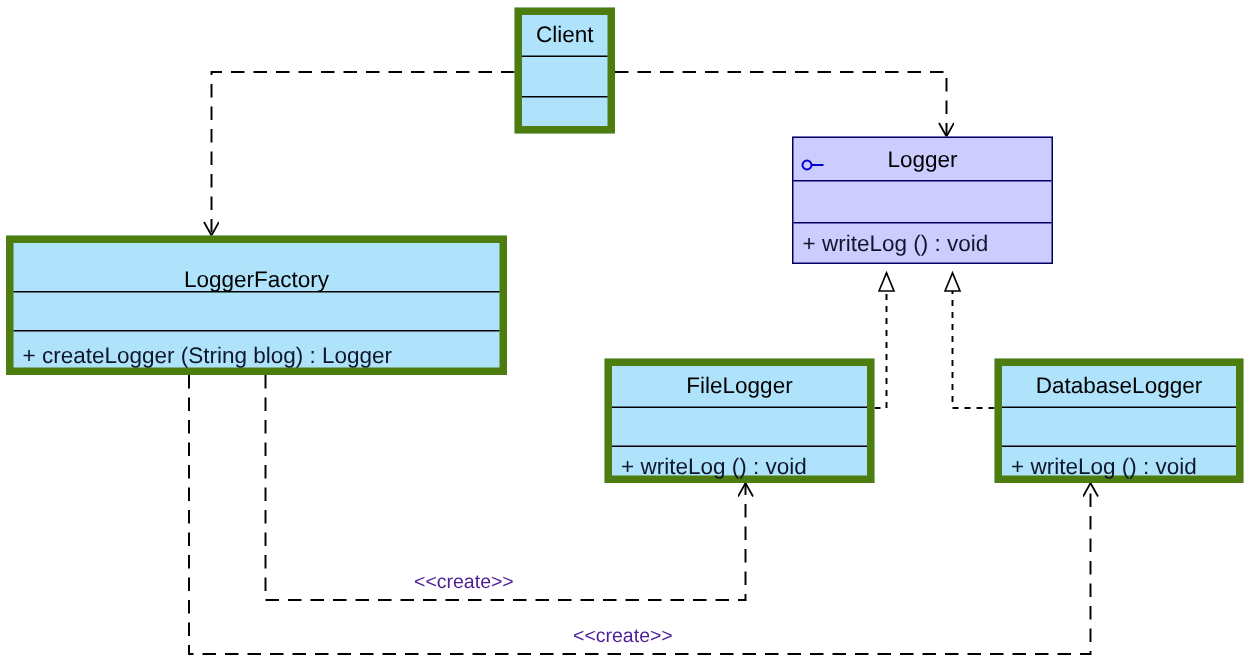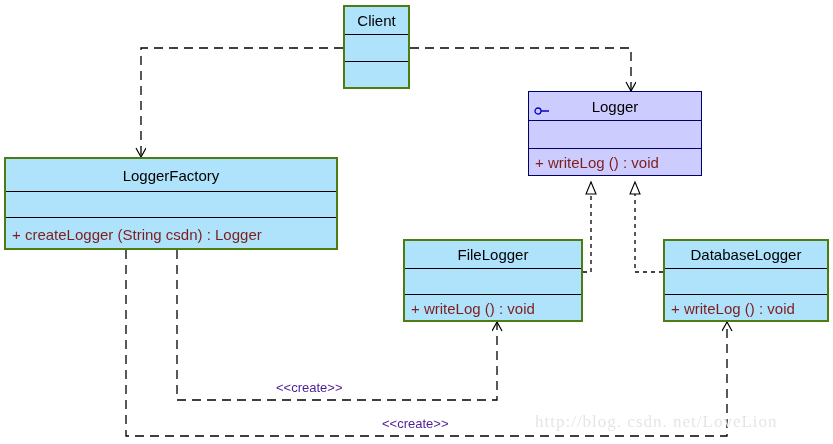--- a/index.html
+++ b/index.html
@@ -20,21 +20,21 @@
   #edges {
     position: absolute;
     left: 0;
     top: 0;
     width: 833px;
     height: 444px;
   }
   .uml-class {
     position: absolute;
     box-sizing: border-box;
-    border: 2px solid #4d7c0f;
+    border: 5px solid #4d7c0f;
     background: #aee3fb;
     z-index: 5;
   }
   .uml-class.iface {
     background: #ccccff;
     border: 1px solid #000066;
   }
   .compartment {
     box-sizing: border-box;
     position: relative;
@@ -55,21 +55,21 @@
     padding-left: 6px;
   }
   .cls-name {
     font-size: 15px;
     color: #000000;
     line-height: 1;
     white-space: nowrap;
   }
   .cls-op {
     font-size: 15px;
-    color: #7f1d1d;
+    color: #0f172a;
     line-height: 1;
     white-space: nowrap;
   }
   .iface-icon {
     position: absolute;
     left: 5px;
     top: 50%;
     transform: translateY(-50%);
     width: 16px;
     height: 9px;
@@ -158,28 +158,28 @@
     </div>
     <div class="compartment attr-row" style="height:28px;">
       <span class="cls-op"></span>
     </div>
     <div class="compartment op-row" style="height:27px;">
       <span class="cls-op">+ writeLog () : void</span>
     </div>
   </div>
 
   <div class="uml-class" style="left:4px; top:157px; width:334px; height:93px;">
-    <div class="compartment name-row" style="height:33px;">
+    <div class="compartment name-row" style="height:33px;align-items:flex-end;">
       <span class="cls-name">LoggerFactory</span>
     </div>
     <div class="compartment attr-row" style="height:26px;">
       <span class="cls-op"></span>
     </div>
     <div class="compartment op-row" style="height:32px;">
-      <span class="cls-op">+ createLogger (String csdn) : Logger</span>
+      <span class="cls-op">+ createLogger (String blog) : Logger</span>
     </div>
   </div>
 
   <div class="uml-class" style="left:403px; top:239px; width:180px; height:83px;">
     <div class="compartment name-row" style="height:28px;">
       <span class="cls-name">FileLogger</span>
     </div>
     <div class="compartment attr-row" style="height:26px;">
       <span class="cls-op"></span>
     </div>
@@ -197,15 +197,14 @@
     </div>
     <div class="compartment op-row" style="height:27px;">
       <span class="cls-op">+ writeLog () : void</span>
     </div>
   </div>
 
   <div class="edge-label" style="left:273px; top:381px;">&lt;&lt;create&gt;&gt;</div>
 
   <div class="edge-label" style="left:379px; top:417px;">&lt;&lt;create&gt;&gt;</div>
 
-  <div class="watermark" style="left:535px; top:412px;">http://blog. csdn. net/LoveLion</div>
 
 </div>
 
 </body></html>

